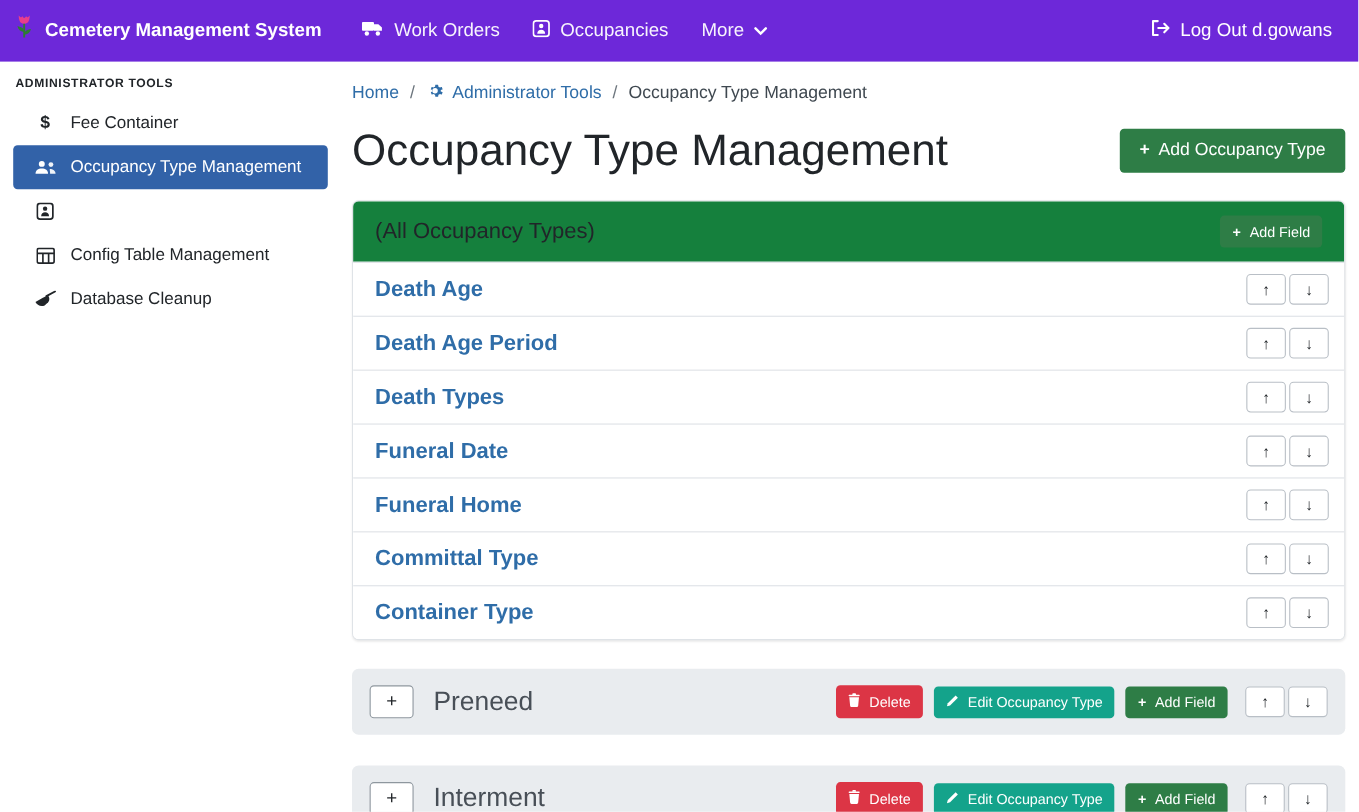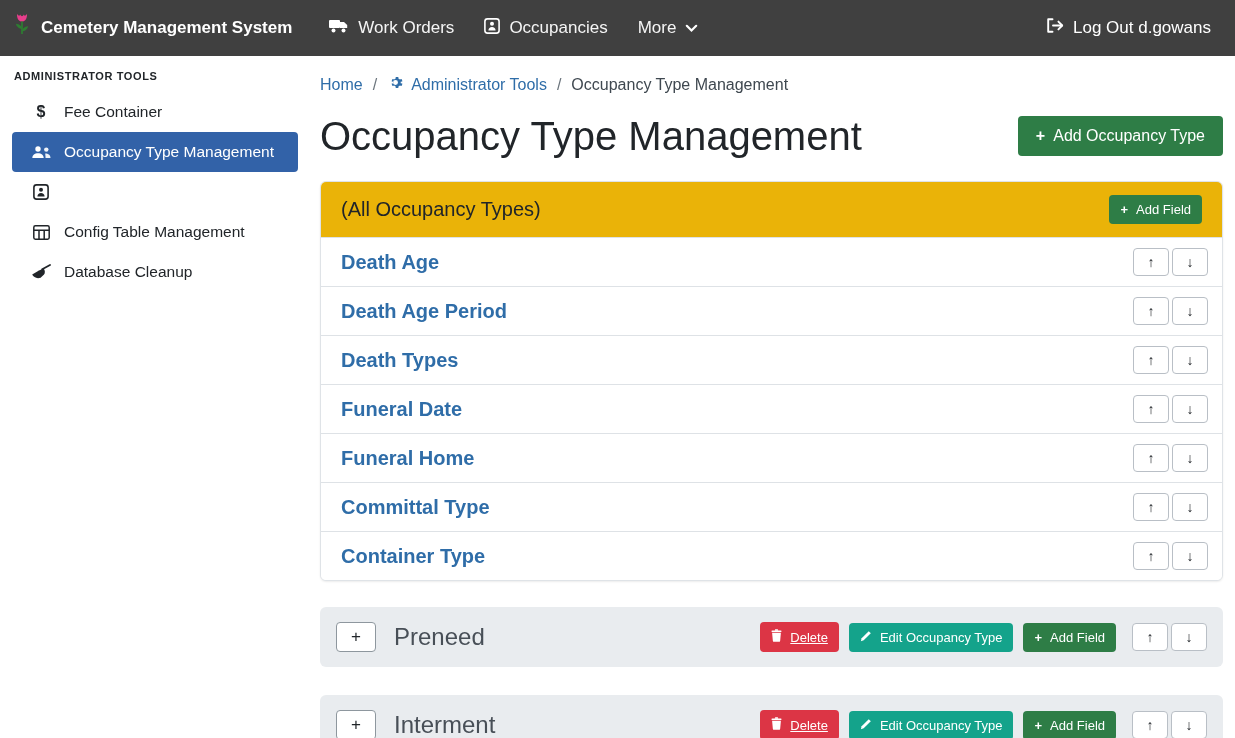--- a/index.html
+++ b/index.html
@@ -6,21 +6,21 @@
   html,body { width:1235px; height:738px; overflow:hidden; }
   body {
     font-family:"Liberation Sans","DejaVu Sans",sans-serif;
     background:#ffffff; color:#212529;
   }
   button { font-family:inherit; cursor:pointer; }
   a { cursor:pointer; text-decoration:none; }
 
   
   .navbar {
-    height:56px; background:#404040; color:#fff;
+    height:56px; background:#6d28d9; color:#fff;
     display:flex; align-items:center; padding:0 24px 0 12px;
   }
   .brand { display:flex; align-items:center; gap:9px; font-weight:bold; font-size:17px; color:#fff; }
   .nav-links { display:flex; align-items:center; margin-left:22px; }
   .nav-link {
     display:flex; align-items:center; gap:9px; color:rgba(255,255,255,.95);
     font-size:17px; padding:8px 15px;
   }
   .spacer { flex:1; }
   .logout { display:flex; align-items:center; gap:9px; color:#fff; font-size:17px;text-align:center; }
@@ -52,27 +52,27 @@
   .btn { border:none; border-radius:4px; color:#fff; display:inline-flex; align-items:center; gap:8px; }
   .btn-add-type { background:#2e7d46; font-size:16px; padding:11px 18px; }
   .plus-glyph { font-weight:bold; }
 
   
   .card {
     margin-top:20px; border:1px solid #dfe3e7; border-radius:6px;
     box-shadow:0 1px 2px rgba(0,0,0,.08); overflow:hidden; background:#fff;
   }
   .card-header {
-    background:#eab308; padding:13px 20px; display:flex; align-items:center;
+    background:#15803d; padding:13px 20px; display:flex; align-items:center;
     justify-content:space-between;
   }
   .card-title { font-size:20px; color:#212529; }
   .btn-sm { font-size:13px; padding:7px 11px; }
   .btn-green { background:#2e7d46; }
-  .btn-red { background:#dc3545;text-decoration:underline; }
+  .btn-red { background:#dc3545; }
   .btn-teal { background:#14a38b; }
 
   .field-row {
     display:flex; align-items:center; justify-content:space-between;
     padding:10px 14px; border-top:1px solid #dee2e6; background:#fff;
   }
   .field-link { color:#2f6da8; font-weight:bold; font-size:20px; padding-left:6px; }
   .arrow-group { display:flex; gap:3px; }
   .btn-arrow {
     width:36px; height:28px; background:#fff; border:1px solid #b9bfc6;

